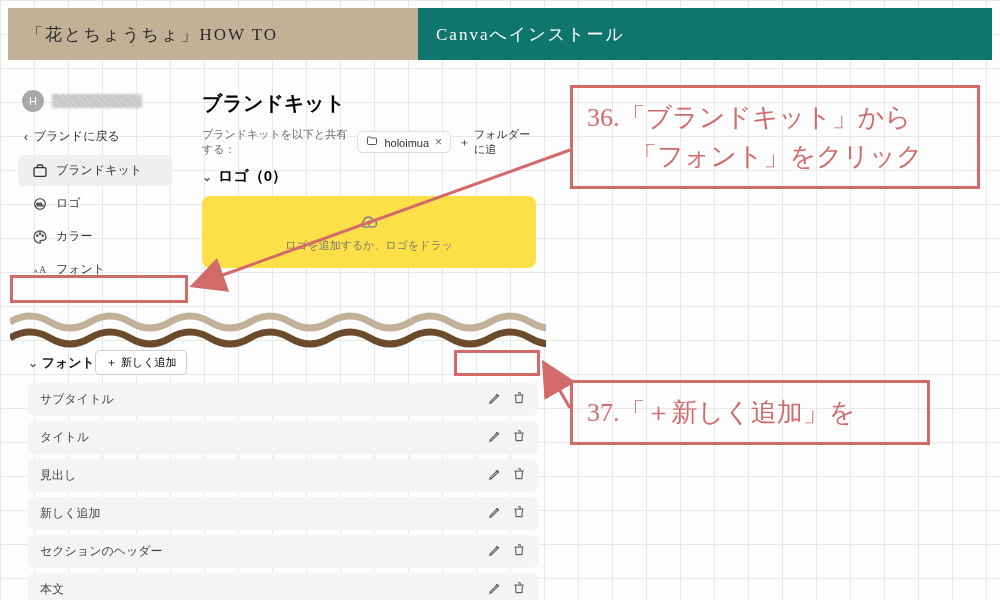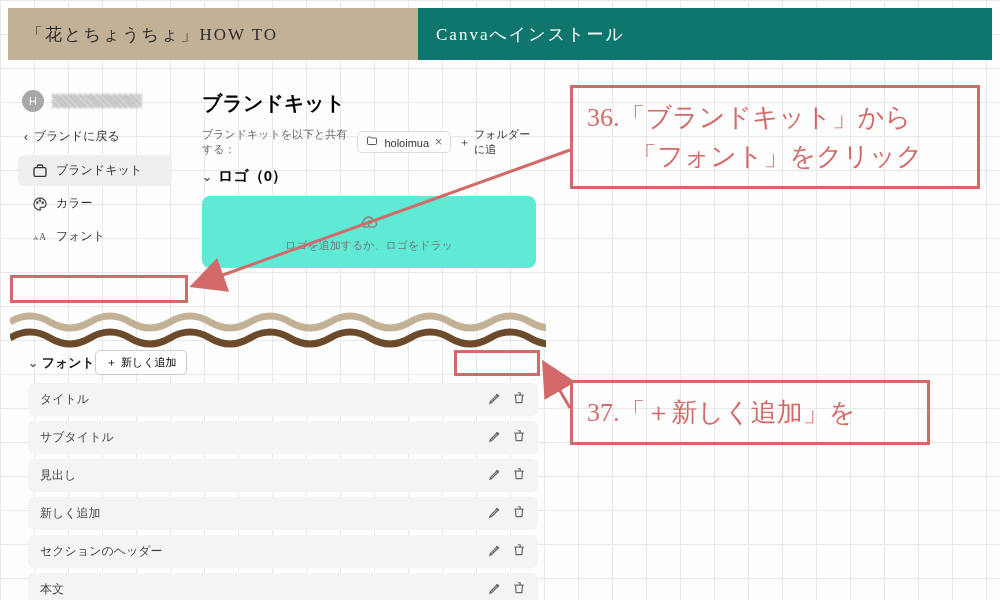--- a/index.html
+++ b/index.html
@@ -73,21 +73,21 @@
     border: 1px solid #ddd; border-radius: 5px; padding: 3px 8px;
     font-size: 11px; color: #333; background: #fdfdfd;
   }
   .chip .x { font-size: 12px; color: #666; cursor: pointer; }
   .add-folder { display: inline-flex; align-items: center; gap: 4px; font-size: 11px; color: #333; cursor: pointer; }
 
   .section-head { display: flex; align-items: center; gap: 6px; font-size: 15px; font-weight: 700; margin-bottom: 10px; }
   .caret { font-size: 12px; color: #666; }
 
   .logo-drop {
-    background: #5eead4; border-radius: 8px;
+    background: #fde047; border-radius: 8px;
     height: 72px; display: flex; flex-direction: column;
     align-items: center; justify-content: center; gap: 6px;
     font-size: 11px; color: #777; text-align: center;
   }
   .cloud-icon { width: 20px; height: 20px; }
 
   
   .wavy { position: absolute; left: 10px; width: 536px; height: 38px; }
   .wavy svg { width: 100%; height: 100%; }
 
@@ -152,20 +152,29 @@
     </div>
 
     <div class="nav-item active">
       <span class="nav-icon">
         <svg viewBox="0 0 24 24" fill="none" stroke="#333" stroke-width="2">
             <rect x="3" y="7" width="18" height="13" rx="2"></rect>
             <path d="M8 7V5a2 2 0 0 1 2-2h4a2 2 0 0 1 2 2v2"></path>
           </svg>
       </span>
       <span>ブランドキット</span>
+    </div>
+    <div class="nav-item">
+      <span class="nav-icon">
+        <svg viewBox="0 0 24 24" fill="none" stroke="#555" stroke-width="2">
+            <circle cx="12" cy="12" r="8"></circle>
+            <text x="12" y="15" font-size="8" text-anchor="middle" fill="#555">co.</text>
+          </svg>
+      </span>
+      <span>ロゴ</span>
     </div>
     <div class="nav-item">
       <span class="nav-icon">
         <svg viewBox="0 0 24 24" fill="none" stroke="#555" stroke-width="2">
             <path d="M12 3a9 9 0 1 0 0 18c1 0 1-1 1-1 0-1-1-1-1-2 0-1 1-1 2-1h2a5 5 0 0 0 5-5c0-5-4-9-9-9z"></path>
             <circle cx="8" cy="10" r="1" fill="#555"></circle>
             <circle cx="12" cy="7" r="1" fill="#555"></circle>
             <circle cx="16" cy="10" r="1" fill="#555"></circle>
           </svg>
       </span>
@@ -231,35 +240,35 @@
       <span class="caret">⌄</span>
       <span>フォント</span>
     </span>
     <span class="add-new">
       <span>＋</span>
       <span>新しく追加</span>
     </span>
   </div>
   <div id="font-rows">
       <div class="font-row">
+        <span>サブタイトル</span>
+        <span class="row-actions">
+          <span><svg width="14" height="14" viewBox="0 0 24 24" fill="none" stroke="#666" stroke-width="2">
+              <path d="M3 21l3-1 12-12-2-2L4 18l-1 3z"></path>
+              <path d="M14 6l4 4"></path>
+            </svg></span>
+          <span><svg width="14" height="14" viewBox="0 0 24 24" fill="none" stroke="#666" stroke-width="2">
+              <path d="M4 7h16"></path>
+              <path d="M10 3h4v4"></path>
+              <path d="M6 7l1 13h10l1-13"></path>
+            </svg></span>
+        </span>
+      </div>
+      <div class="font-row">
         <span>タイトル</span>
-        <span class="row-actions">
-          <span><svg width="14" height="14" viewBox="0 0 24 24" fill="none" stroke="#666" stroke-width="2">
-              <path d="M3 21l3-1 12-12-2-2L4 18l-1 3z"></path>
-              <path d="M14 6l4 4"></path>
-            </svg></span>
-          <span><svg width="14" height="14" viewBox="0 0 24 24" fill="none" stroke="#666" stroke-width="2">
-              <path d="M4 7h16"></path>
-              <path d="M10 3h4v4"></path>
-              <path d="M6 7l1 13h10l1-13"></path>
-            </svg></span>
-        </span>
-      </div>
-      <div class="font-row">
-        <span>サブタイトル</span>
         <span class="row-actions">
           <span><svg width="14" height="14" viewBox="0 0 24 24" fill="none" stroke="#666" stroke-width="2">
               <path d="M3 21l3-1 12-12-2-2L4 18l-1 3z"></path>
               <path d="M14 6l4 4"></path>
             </svg></span>
           <span><svg width="14" height="14" viewBox="0 0 24 24" fill="none" stroke="#666" stroke-width="2">
               <path d="M4 7h16"></path>
               <path d="M10 3h4v4"></path>
               <path d="M6 7l1 13h10l1-13"></path>
             </svg></span>

